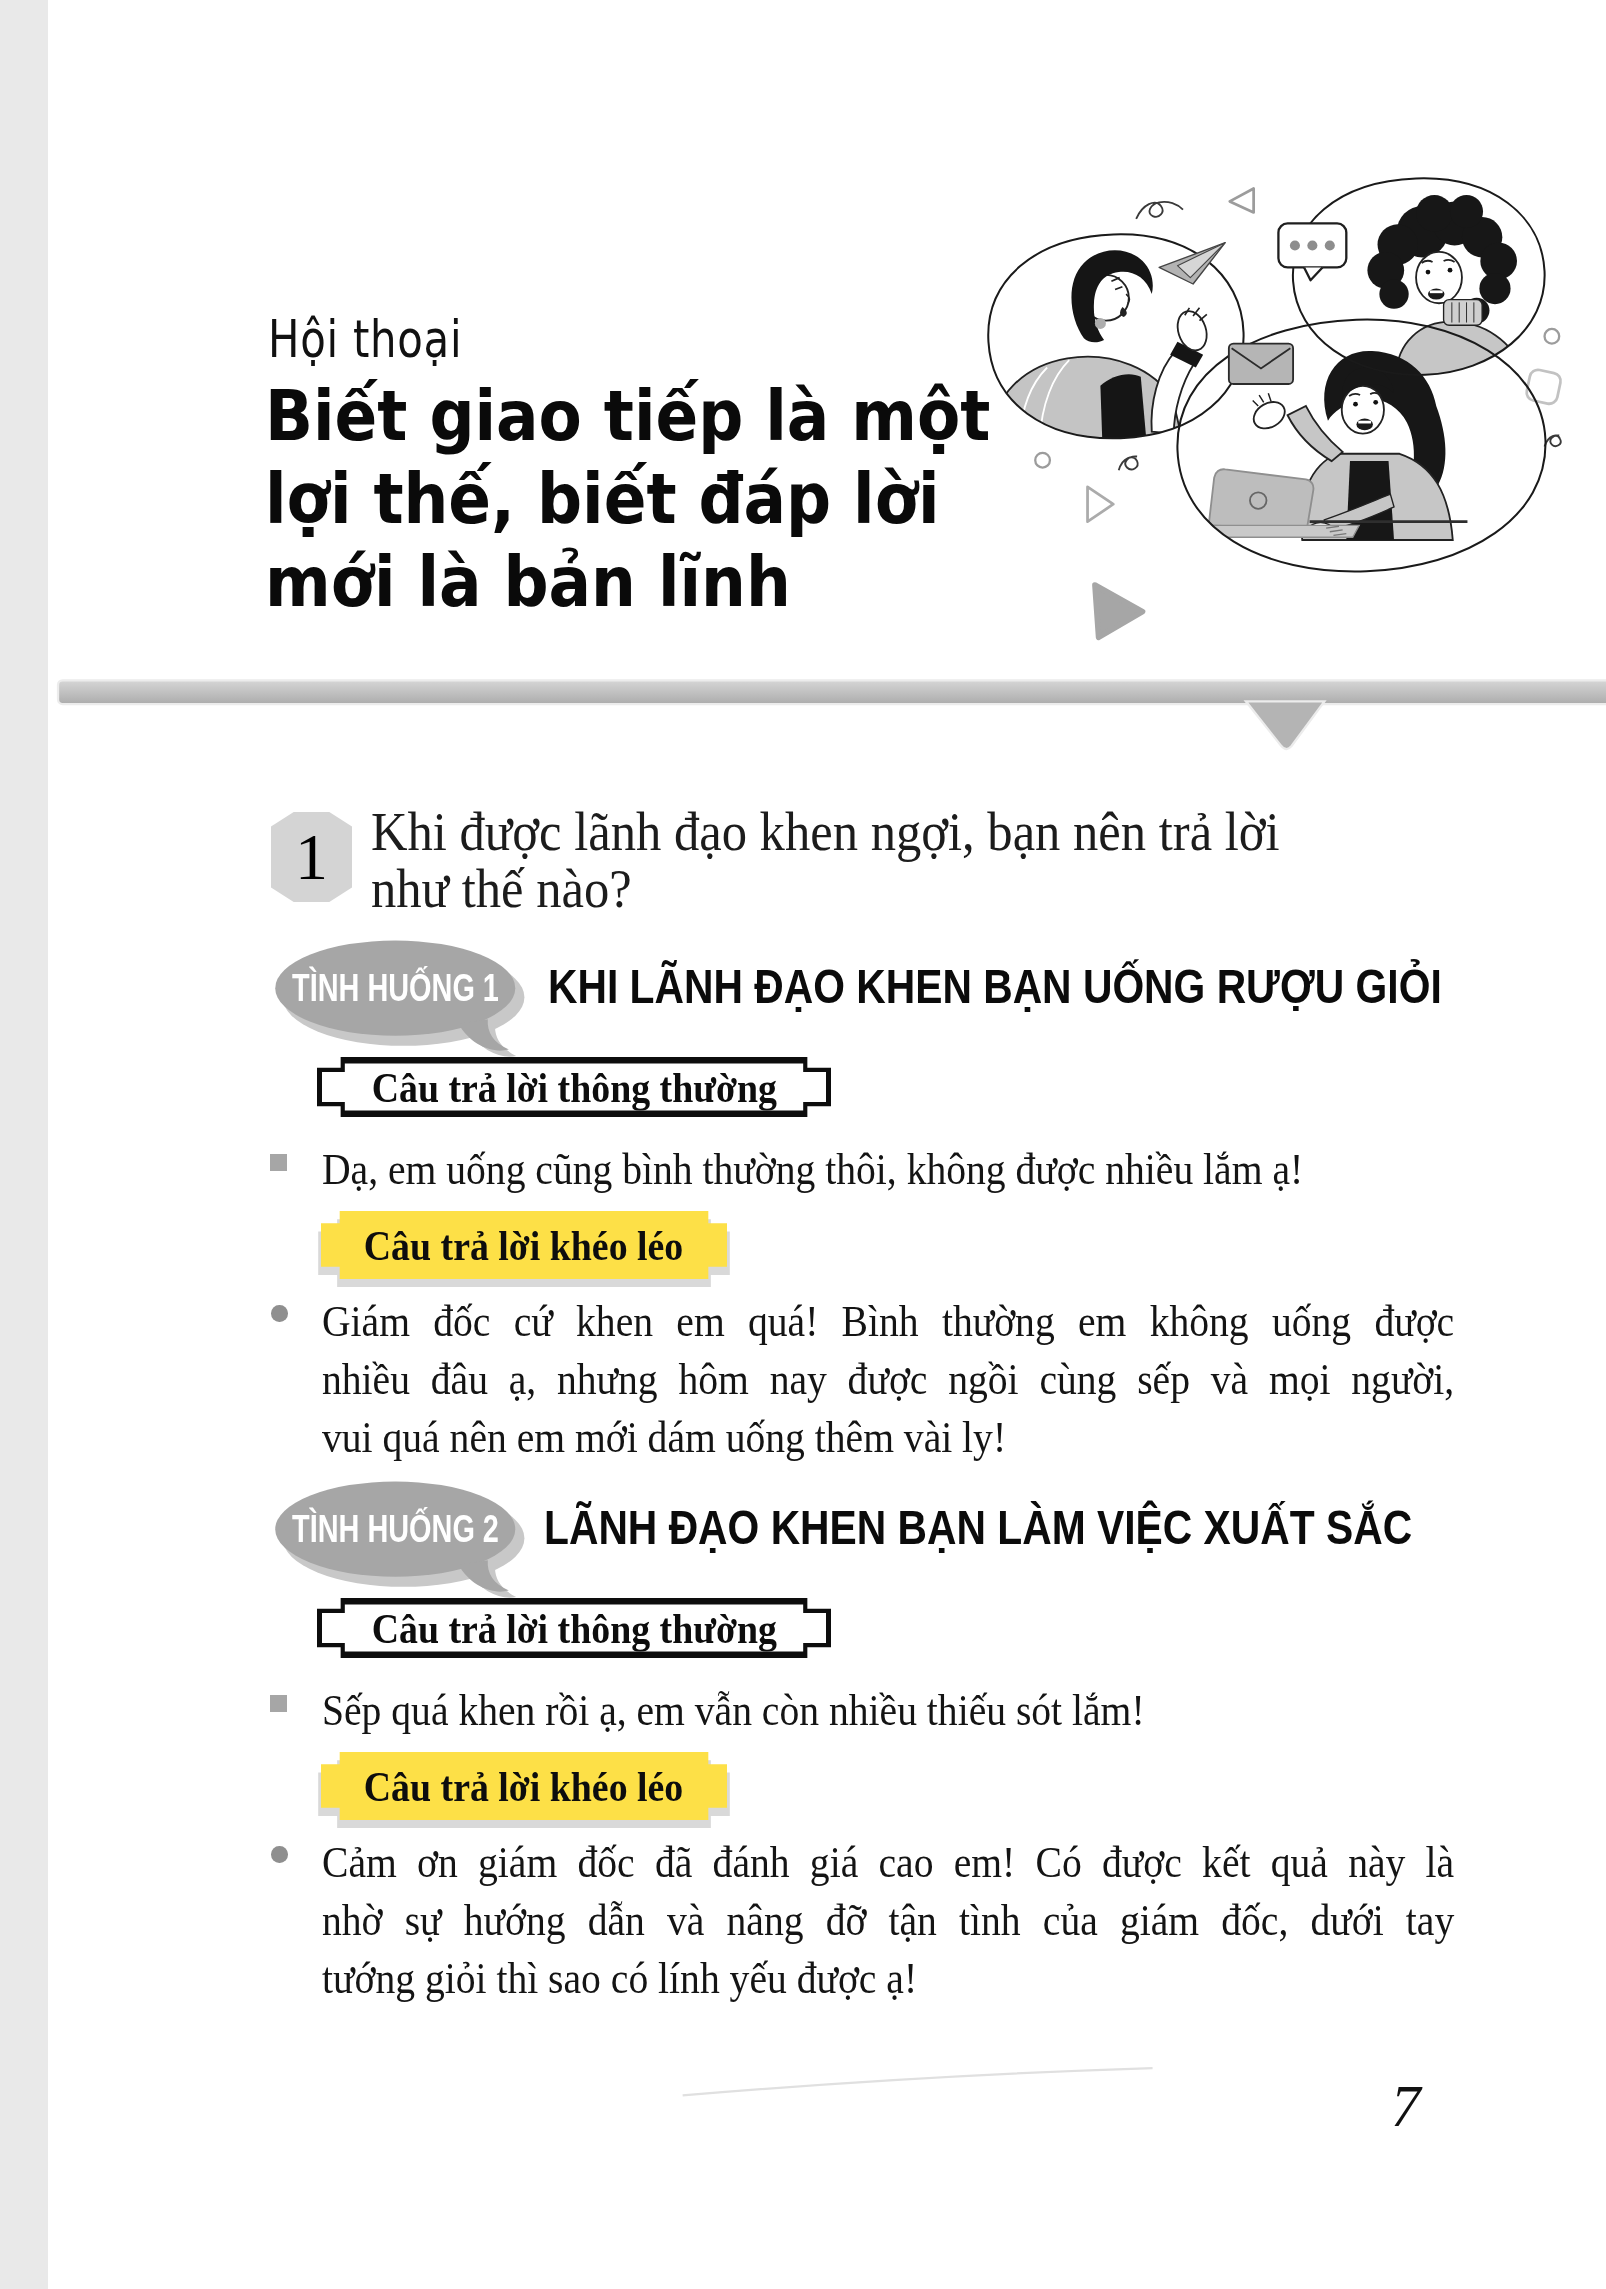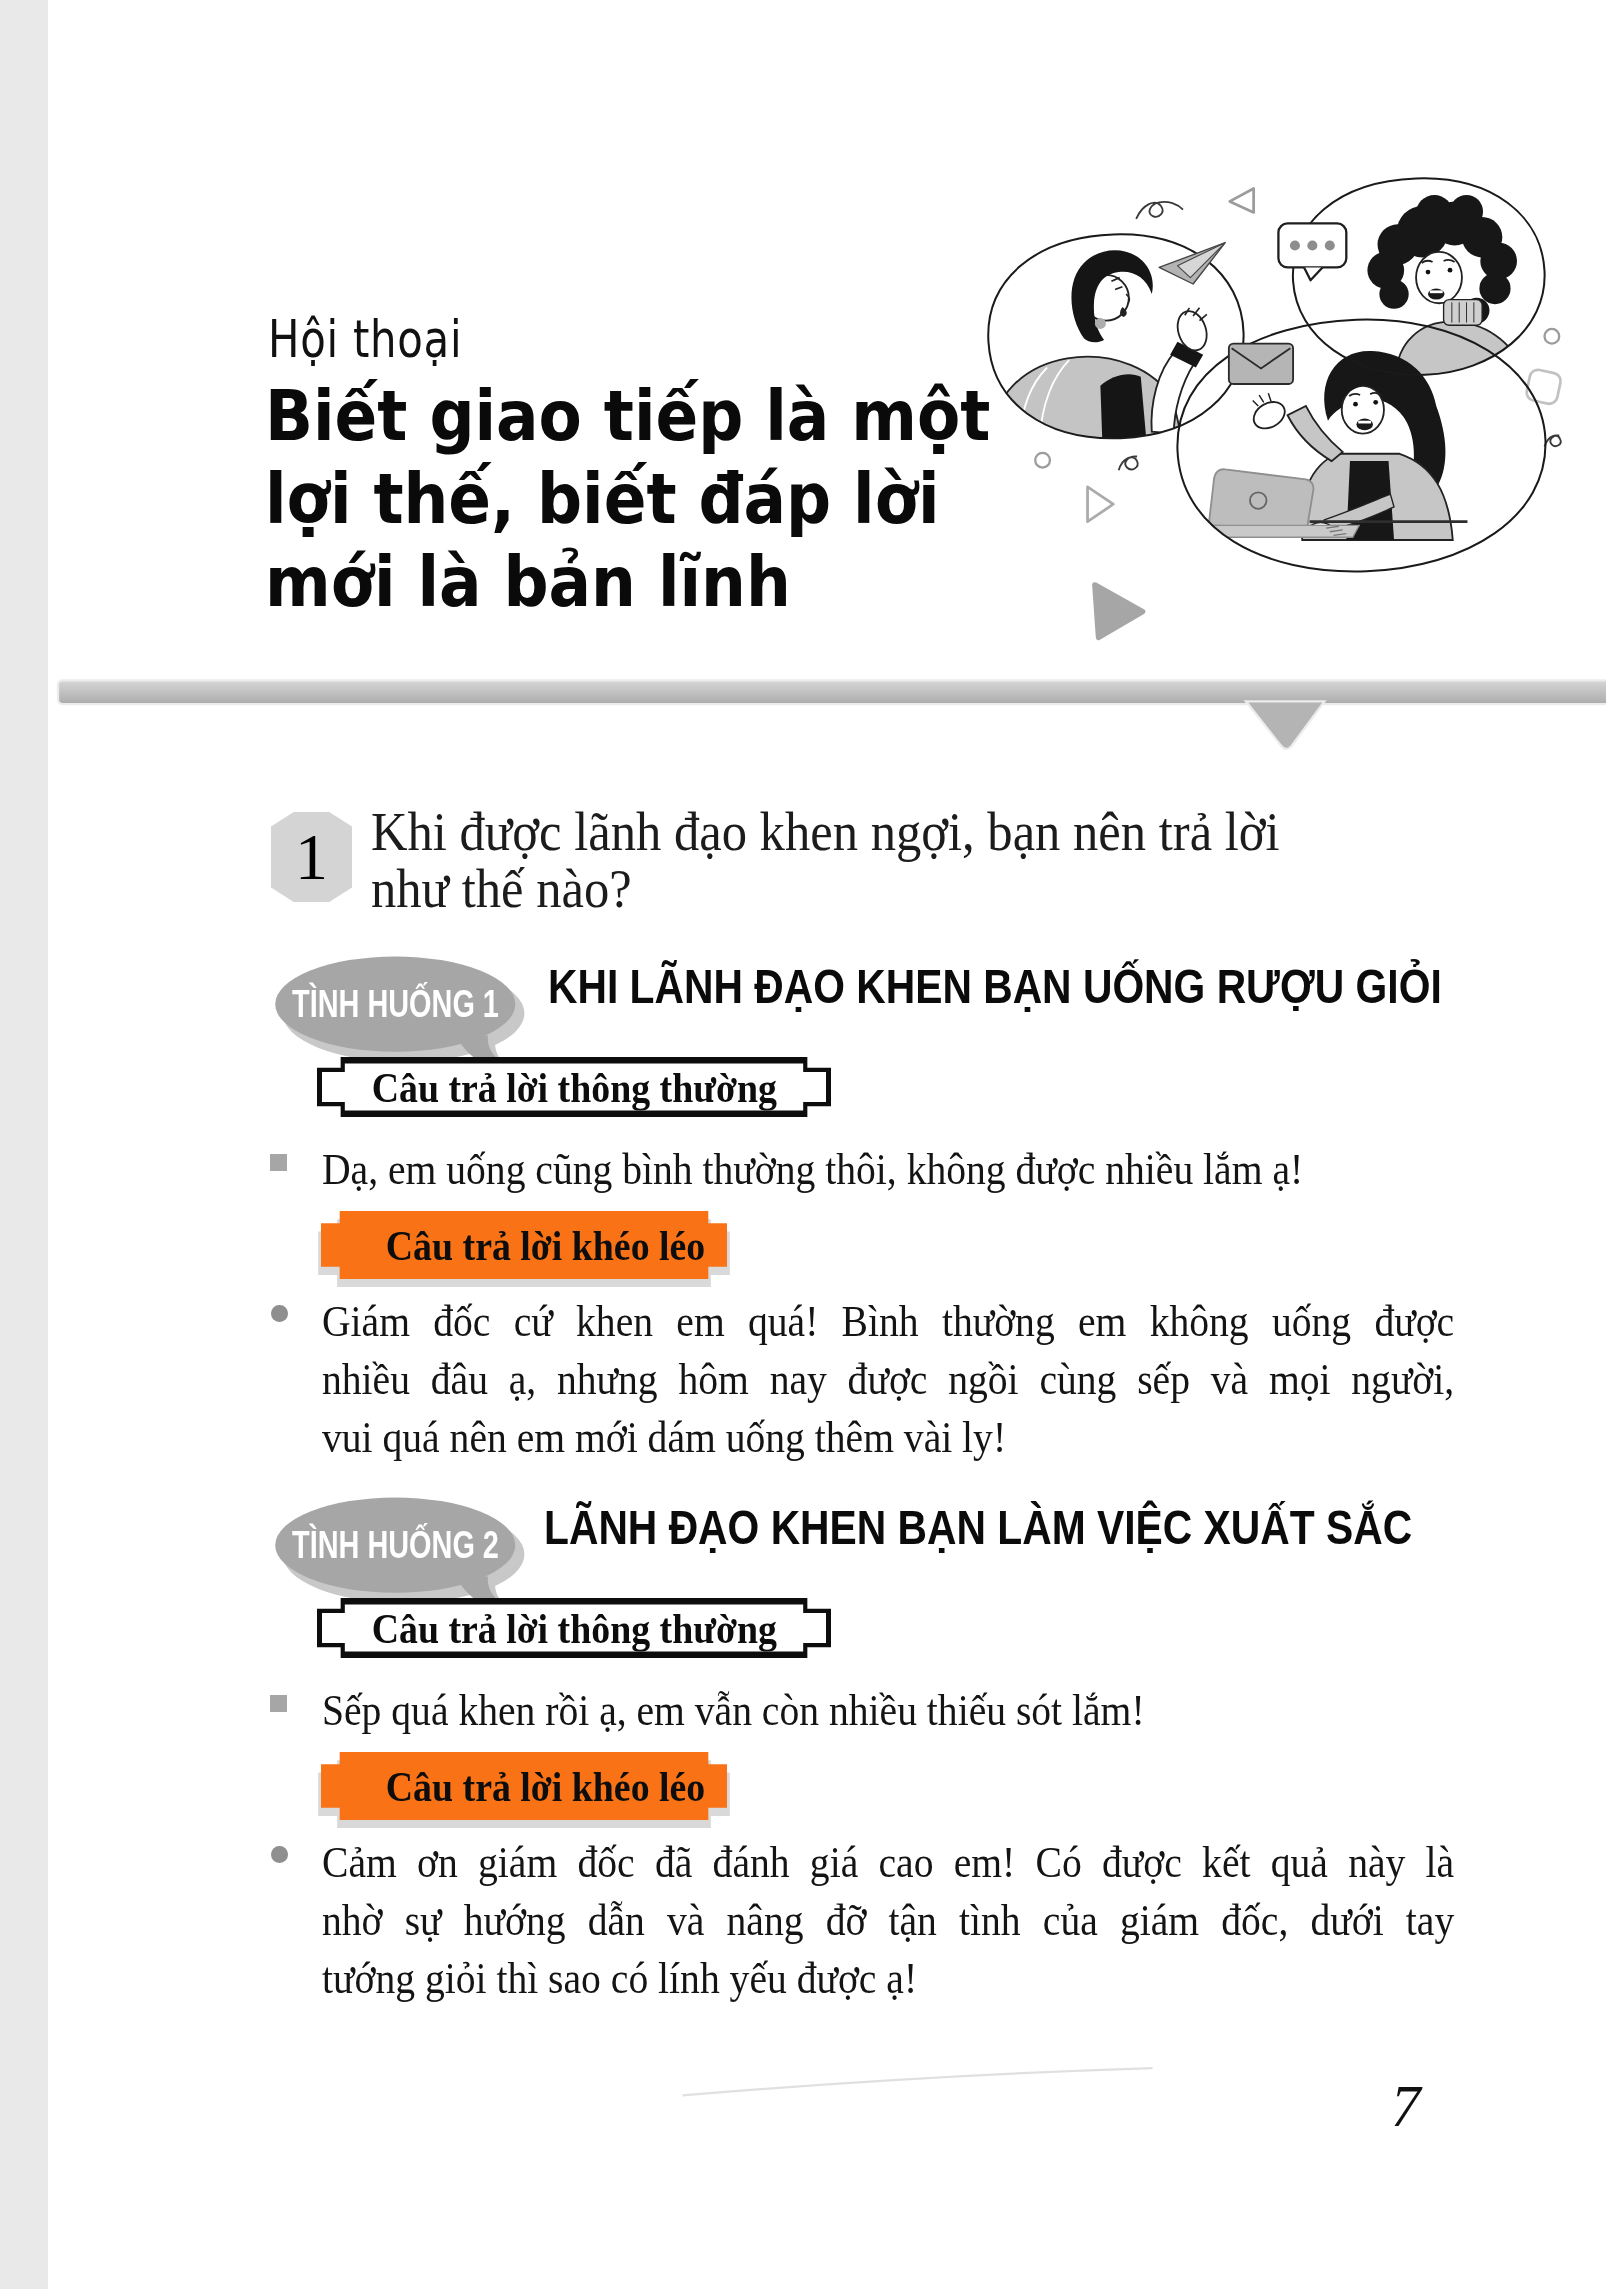--- a/index.html
+++ b/index.html
@@ -15,36 +15,36 @@
           transform:scaleX(.90);transform-origin:left top;white-space:nowrap;}
   
   .q-badge{left:223px;top:812px;width:81px;height:90px;background:#d4d4d4;
            clip-path:polygon(28% 0%,72% 0%,100% 16%,100% 84%,72% 100%,28% 100%,0% 84%,0% 16%);
            display:flex;align-items:center;justify-content:center;}
   .q-badge span{font-family:"Liberation Serif",serif;font-size:66px;color:#000;}
   .q-text{left:323px;top:803px;font-size:55px;line-height:57px;color:#1c1c1c;
           transform:scaleX(.92);transform-origin:left top;white-space:nowrap;}
   
   .sit{left:0;width:1606px;height:551px;}
-  .bubble{left:213px;top:16px;width:285px;height:142px;}
+  .bubble{left:213px;top:0;width:285px;height:142px;}
   .bubble-label{left:13.8px;top:31px;width:241px;height:44px;display:flex;align-items:center;justify-content:center;
           color:#ffffff;font-family:"Liberation Sans","DejaVu Sans",sans-serif;font-weight:700;font-size:39px;
           transform:scaleX(.74);transform-origin:center center;white-space:nowrap;}
   .sit-heading{left:500px;top:24px;font-family:"Liberation Sans","DejaVu Sans",sans-serif;
           font-weight:700;font-size:48px;color:#0b0b0b;transform:scaleX(.85);transform-origin:left top;
           white-space:nowrap;}
   .clip-plaque{clip-path:polygon(4.6% 0%,95.4% 0%,95.4% 18%,100% 18%,100% 82%,95.4% 82%,95.4% 100%,
           4.6% 100%,4.6% 82%,0% 82%,0% 18%,4.6% 18%);}
   .box-normal{left:269px;top:122px;width:514px;height:60px;background:#0d0d0d;}
   .box-inner{position:absolute;left:4.6px;right:4.6px;top:6.4px;bottom:6.4px;background:#ffffff;
           display:flex;align-items:center;justify-content:center;}
   .box-label{font-weight:700;font-size:43px;color:#0d0d0d;transform:scaleX(.88);white-space:nowrap;}
   .gray-wrap{left:273px;top:276px;width:406px;height:68px;}
   .gray-shadow{position:absolute;left:-2.8px;right:-2.8px;top:8.3px;bottom:-8.3px;background:#d9d9d9;}
-  .gray-main{position:absolute;inset:0;background:#f97316;display:flex;align-items:center;justify-content:flex-end;}
+  .gray-main{position:absolute;inset:0;background:#fde047;display:flex;align-items:center;justify-content:center;}
   .sq-bullet{left:222px;top:219px;width:16.5px;height:16.5px;background:#a6a6a6;}
   .dot-bullet{left:223px;top:370px;width:16.5px;height:16.5px;border-radius:50%;background:#8f8f8f;}
   .body-line{font-size:44px;line-height:58px;color:#141414;}
   .normal-text{left:274px;top:206px;width:1258px;transform:scaleX(.9);transform-origin:left top;white-space:nowrap;}
   .clever-text{left:274px;top:358px;width:1258px;transform:scaleX(.9);transform-origin:left top;}
   .jline{text-align:justify;text-align-last:justify;}
   
   .page-number{left:1343px;top:2072px;font-family:"Liberation Serif",serif;font-style:italic;
           font-size:59px;color:#111;}
   svg{display:block;}

